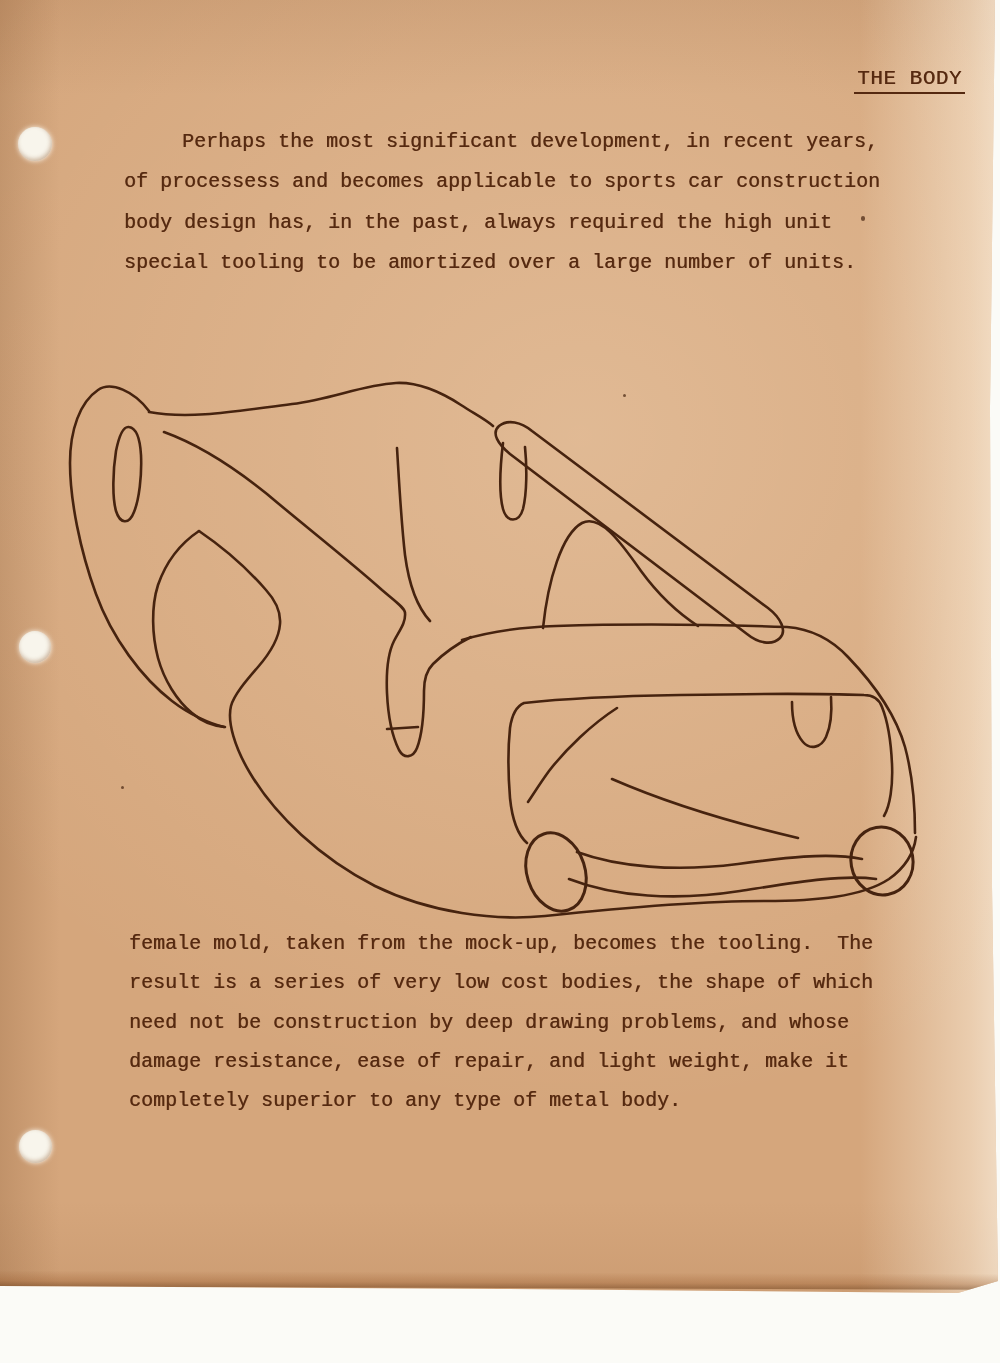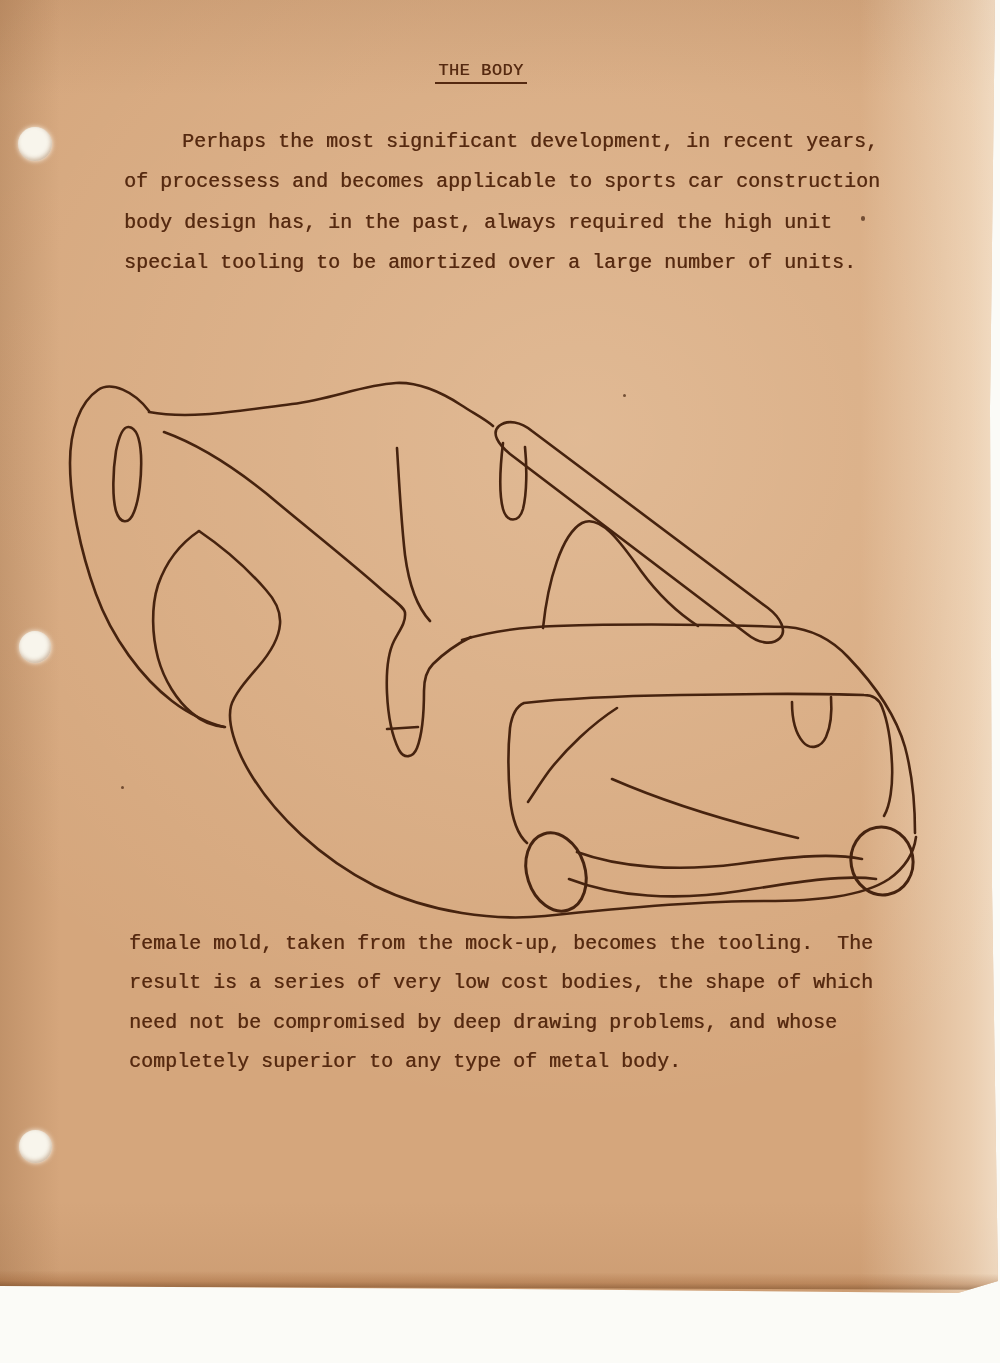--- a/index.html
+++ b/index.html
@@ -28,21 +28,21 @@
     position:absolute;border-radius:50%;
     background:#f8f5ec;
     box-shadow:inset -1px -2px 4px rgba(150,105,65,0.45), 0 0 5px rgba(255,252,244,0.9);
   }
   .hole1{left:18px;top:127px;width:34px;height:34px;}
   .hole2{left:19px;top:631px;width:32px;height:32px;}
   .hole3{left:19px;top:1130px;width:33px;height:33px;}
   .ink{color:#552910;text-shadow:0.45px 0 0 rgba(85,41,16,0.75);}
   .title-wrap{
     position:absolute;left:0;top:58px;width:956px;
-    text-align:center;margin:3px;font-size:17px;font-weight:400;
+    text-align:right;margin:9px;font-size:21px;font-weight:400;
   }
   .title-text{
     display:inline-block;
     border-bottom:2px solid #552910;
     padding:0 3px 2px 3px;
     letter-spacing:0.5px;
     white-space:pre;
   }
   .para{position:absolute;font-size:20px;}
   .para .line{white-space:pre;}
@@ -103,21 +103,22 @@
     </g>
     <g stroke-width="3">
       <ellipse cx="556" cy="872" rx="29" ry="40" transform="rotate(-18 556 872)"></ellipse>
       <ellipse cx="882" cy="861" rx="31" ry="34" transform="rotate(-10 882 861)"></ellipse>
     </g>
   </svg>
 
   <div class="para para2 ink">
     <div class="line">female mold, taken from the mock-up, becomes the tooling.  The</div>
     <div class="line">result is a series of very low cost bodies, the shape of which</div>
-    <div class="line">need not be compromised by deep drawing problems, and whose</div>
+    <div class="line">need not be construction by deep drawing problems, and whose</div>
+    <div class="line">damage resistance, ease of repair, and light weight, make it</div>
     <div class="line">completely superior to any type of metal body.</div>
   </div>
 
   <div class="speck" style="left:623px;top:394px;"></div>
   <div class="speck" style="left:861px;top:216px;width:4px;height:5px;border-radius:2px;"></div>
   <div class="speck" style="left:121px;top:786px;"></div>
 
   <div class="paper-edge-bottom"></div>
 </div>
 

